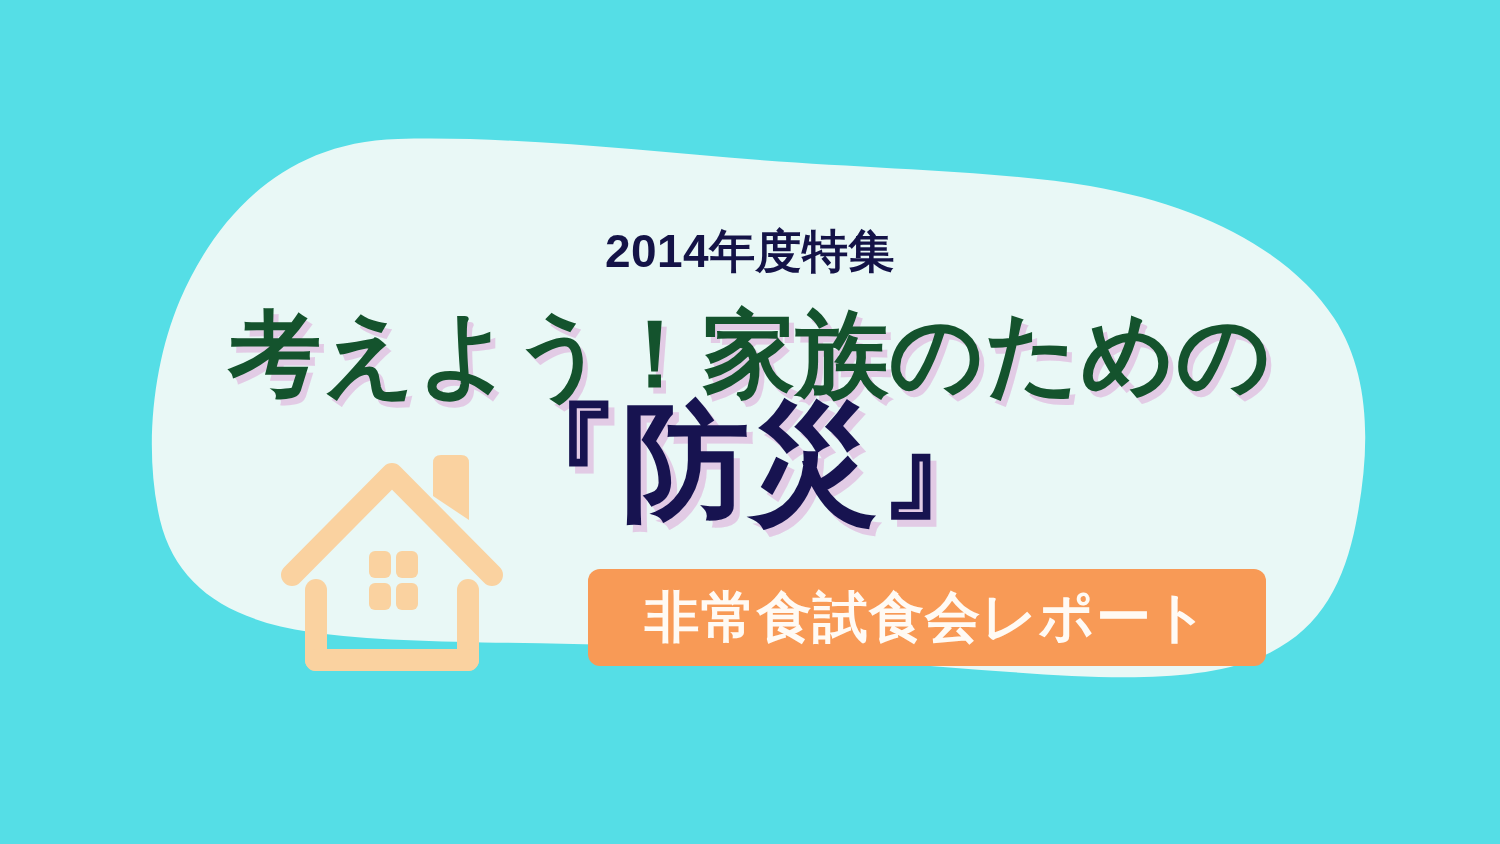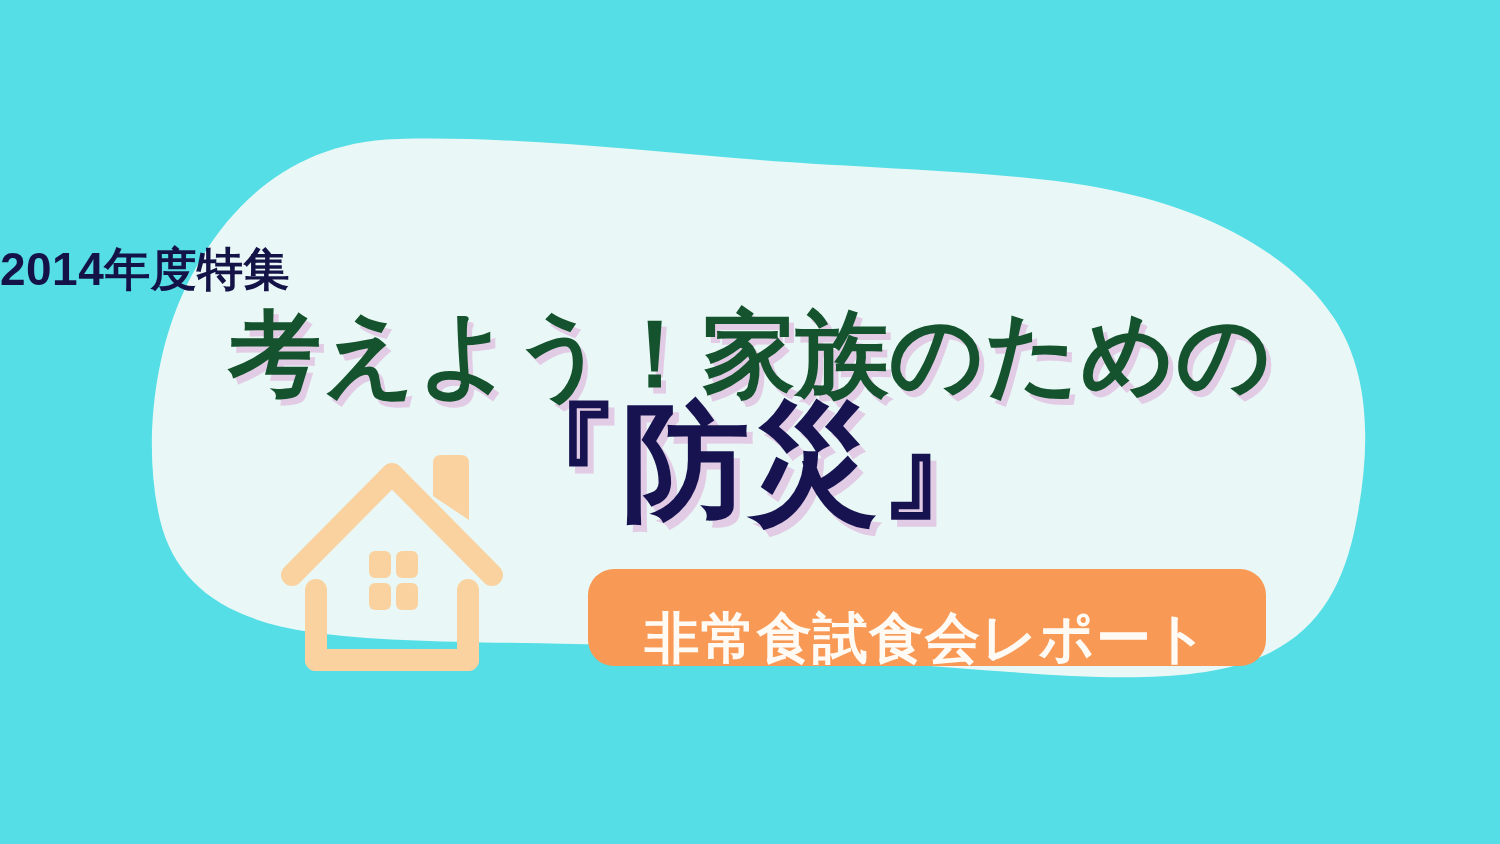--- a/index.html
+++ b/index.html
@@ -41,27 +41,27 @@
     top: 0;
     width: 1500px;
     height: 844px;
   }
 
   .eyebrow {
     position: absolute;
     left: 0;
     top: 226px;
     width: 1500px;
+    text-align: center;
     font-size: 46px;
     font-weight: bold;
     letter-spacing: 0.01em;
     color: #141347;
     line-height: 1.1;
     white-space: nowrap;
-    margin-top: 18px;
   }
 
   .title-line1 {
     position: absolute;
     left: 0;
     top: 308px;
     width: 1500px;
     text-align: center;
     font-size: 93px;
     font-weight: bold;
@@ -88,23 +88,23 @@
   }
 
   
   .badge {
     position: absolute;
     left: 588px;
     top: 569px;
     width: 678px;
     height: 97px;
     background: #f89a56;
-    border-radius: 26px;
+    border-radius: 12px;
     display: flex;
-    align-items: flex-end;
+    align-items: center;
     justify-content: center;
     box-sizing: border-box;
   }
   .badge-label {
     color: #fffaf4;
     font-size: 55px;
     font-weight: bold;
     letter-spacing: 0.02em;
     line-height: 1;
     white-space: nowrap;

